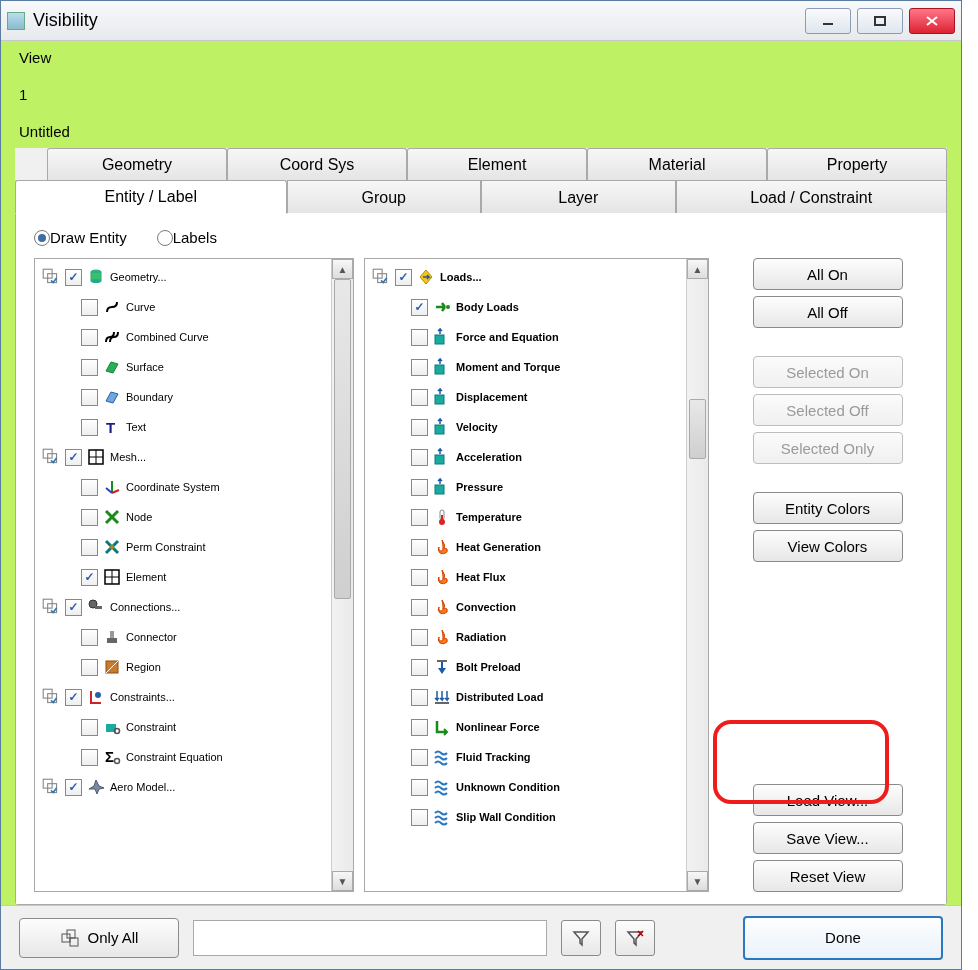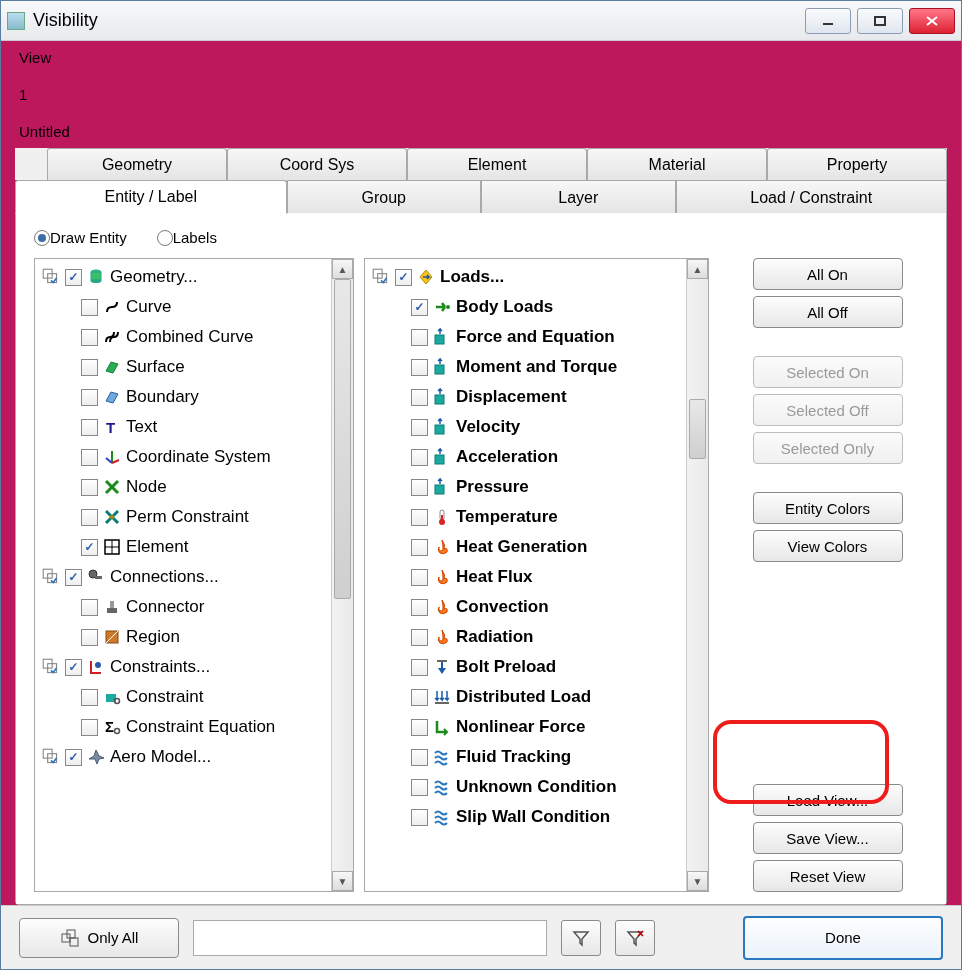--- a/index.html
+++ b/index.html
@@ -1,18 +1,18 @@
 <!DOCTYPE html>
 <html><head>
 <meta charset="utf-8">
 <style>
 * { box-sizing: border-box; margin: 0; padding: 0; font-family: "Segoe UI", Tahoma, sans-serif; font-size: 15px; }
 body { background: #fff; width: 978px; height: 970px; overflow: hidden; }
 
-.window { width: 962px; height: 970px; border: 1px solid #5a7ca0; background: #be185d; display: flex; flex-direction: column; justify-content: flex-end; }
+.window { width: 962px; height: 970px; border: 1px solid #5a7ca0; background: #bef264; display: flex; flex-direction: column; justify-content: flex-end; }
 
 .titlebar { height: 40px; background: linear-gradient(#f8f9fb,#e8e9ec); display: flex; align-items: center; padding: 0 6px; border-bottom: 1px solid #c8c8cc; }
 .titlebar .app-icon { width: 18px; height: 18px; border: 1px solid #6a8; background: linear-gradient(#bde,#8bc); margin-right: 8px; }
 .titlebar .title { flex: 1; font-size: 18px; }
 .titlebar .winbtns { display: flex; gap: 6px; }
 .winbtn { width: 46px; height: 26px; border: 1px solid #8a9bb2; border-radius: 3px; background: linear-gradient(#f9fbfd,#dfe6ee); display: flex; align-items: center; justify-content: center; cursor: pointer; }
 .winbtn.close { background: linear-gradient(#f78,#d23); border-color: #a12; color:#fff; }
 .winbtn svg { width: 16px; height: 12px; }
 
 .viewrow { padding: 8px 18px; display: flex; gap: 20px; font-size: 17px; flex-direction: column; }
@@ -46,21 +46,21 @@
 .scrollbar .thumb { position:absolute; left:2px; right:2px; background: linear-gradient(#e8e8e8,#cfcfcf); border:1px solid #aaa; border-radius:2px; }
 .scrollbar .arrow.bot { position:absolute; bottom:0; left:0; right:0; }
 
 .node { display:flex; align-items:center; gap:4px; height:30px; white-space:nowrap; }
 .node.child { padding-left: 42px; }
 .node.parent { padding-left: 2px; }
 .copyicon { width:20px; height:18px; display:inline-flex; align-items:center; justify-content:center; }
 .cb { width:17px; height:17px; border:1px solid #888; background: linear-gradient(#fff,#eee); display:inline-flex; align-items:center; justify-content:center; font-size:12px; cursor:pointer; }
 .cb.checked::after { content:"✓"; color:#2a5caa; font-weight:bold; }
 .ico { width:20px; height:20px; display:inline-flex; align-items:center; justify-content:center; }
-.lbltxt { font-size:17px; }
+.lbltxt { font-size:11px; }
 
 .btncol { flex: 1; display: flex; flex-direction: column; align-items:center; gap:6px; padding-left:8px; }
 .btn { width: 150px; height: 32px; border: 1px solid #8a8a8a; border-radius: 4px; background: linear-gradient(#fdfdfd,#e7e7e7); font-size:16px; cursor:pointer; display:flex; align-items:center; justify-content:center; }
 .btn.disabled { color:#9a9a9a; border-color:#bdbdbd; background: linear-gradient(#fbfbfb,#f0f0f0); cursor:default; }
 .btn.spaced-top { margin-top: 22px; }
 
 .highlight-ring { position:absolute; border:4px solid #ef1c1c; border-radius:18px; pointer-events:none; }
 
 .bottombar { height: 64px; border-top: 1px solid #c8c8c8; background:#f0f0f0; display:flex; align-items:center; padding: 0 18px; gap:14px; }
 .resetall { width:160px; height:40px; border:1px solid #8a8a8a; border-radius:4px; background:linear-gradient(#fdfdfd,#e7e7e7); display:flex; align-items:center; justify-content:center; gap:8px; cursor:pointer; font-size:17px; }
@@ -198,20 +198,38 @@
                 <span class="lbltxt">Boundary</span>
               </div>
               <div class="node child">
                 <span class="cb"></span>
                 <span class="ico">
                   <svg viewBox="0 0 18 18">
                     <text x="3" y="15" font-family="serif" font-weight="bold" font-size="16" fill="#1a1a8a">T</text>
                   </svg>
                 </span>
                 <span class="lbltxt">Text</span>
+              </div>
+              <div class="node parent">
+                <span class="copyicon">
+                  <svg viewBox="0 0 18 18">
+                    <rect x="2" y="2" width="8" height="8" fill="none" stroke="#888"></rect>
+                    <rect x="6" y="6" width="8" height="8" fill="none" stroke="#888"></rect>
+                    <path d="M9 12 L11 14 L14 10" stroke="#2a78c2" stroke-width="1.5" fill="none"></path>
+                  </svg>
+                </span>
+                <span class="cb checked"></span>
+                <span class="ico">
+                  <svg viewBox="0 0 18 18">
+                    <rect x="2" y="2" width="14" height="14" fill="none" stroke="#000" stroke-width="1.5"></rect>
+                    <line x1="9" y1="2" x2="9" y2="16" stroke="#000"></line>
+                    <line x1="2" y1="9" x2="16" y2="9" stroke="#000"></line>
+                  </svg>
+                </span>
+                <span class="lbltxt">Mesh...</span>
               </div>
               <div class="node child">
                 <span class="cb"></span>
                 <span class="ico">
                   <svg viewBox="0 0 18 18">
                     <line x1="9" y1="15" x2="9" y2="3" stroke="#1a8a1a" stroke-width="2"></line>
                     <line x1="9" y1="15" x2="16" y2="12" stroke="#cc2222" stroke-width="2"></line>
                     <line x1="9" y1="15" x2="3" y2="10" stroke="#2244cc" stroke-width="2"></line>
                   </svg>
                 </span>

